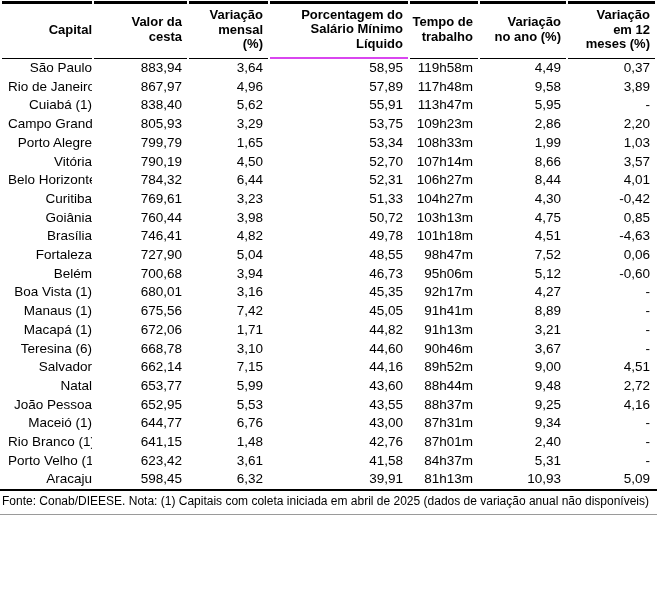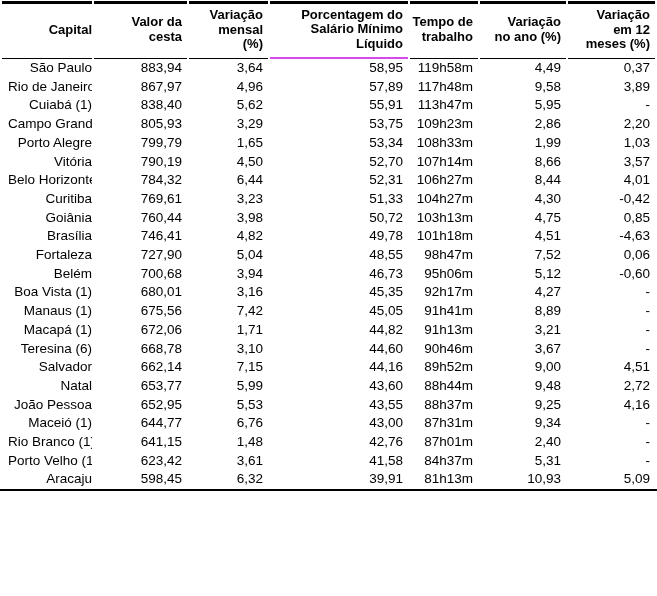--- a/index.html
+++ b/index.html
@@ -313,13 +313,14 @@
             <td class="col-valor">598,45</td>
             <td class="col-var_mensal">6,32</td>
             <td class="col-pct_salario">39,91</td>
             <td class="col-tempo">81h13m</td>
             <td class="col-var_ano">10,93</td>
             <td class="col-var_12m">5,09</td>
           </tr>
         </tbody>
     </table>
   </div>
+  <div class="footnote">Fonte: Conab/DIEESE. Nota: (1) Capitais com coleta iniciada em abril de 2025 (dados de variação anual não disponíveis)</div>
 </div>
 
 </body></html>

